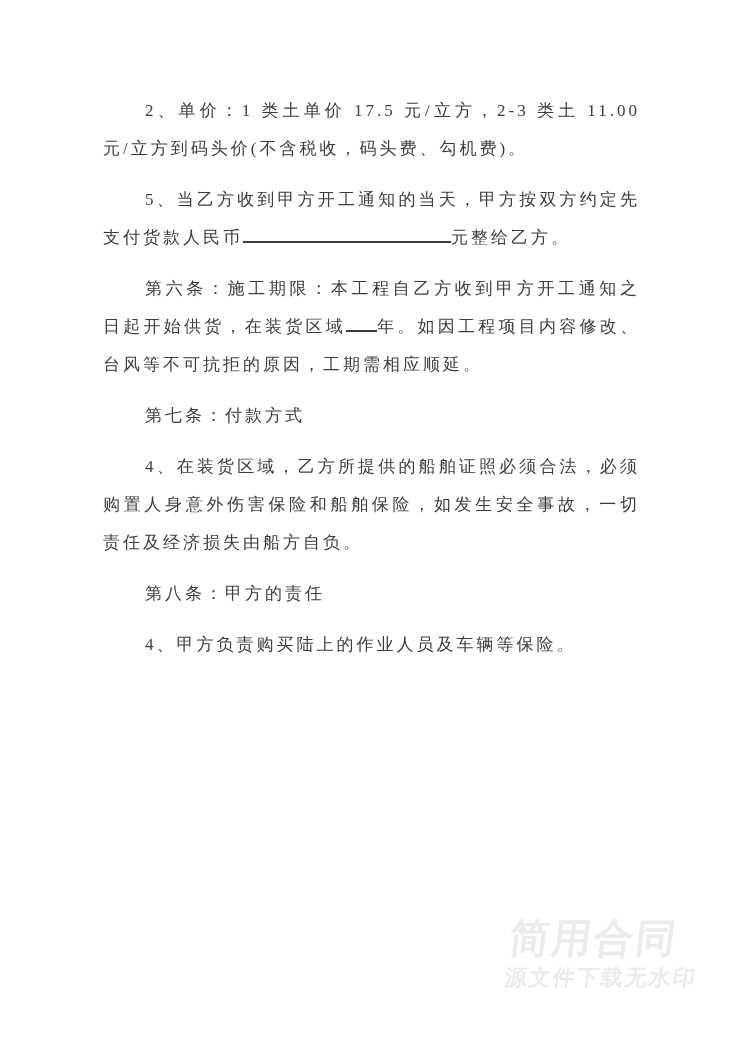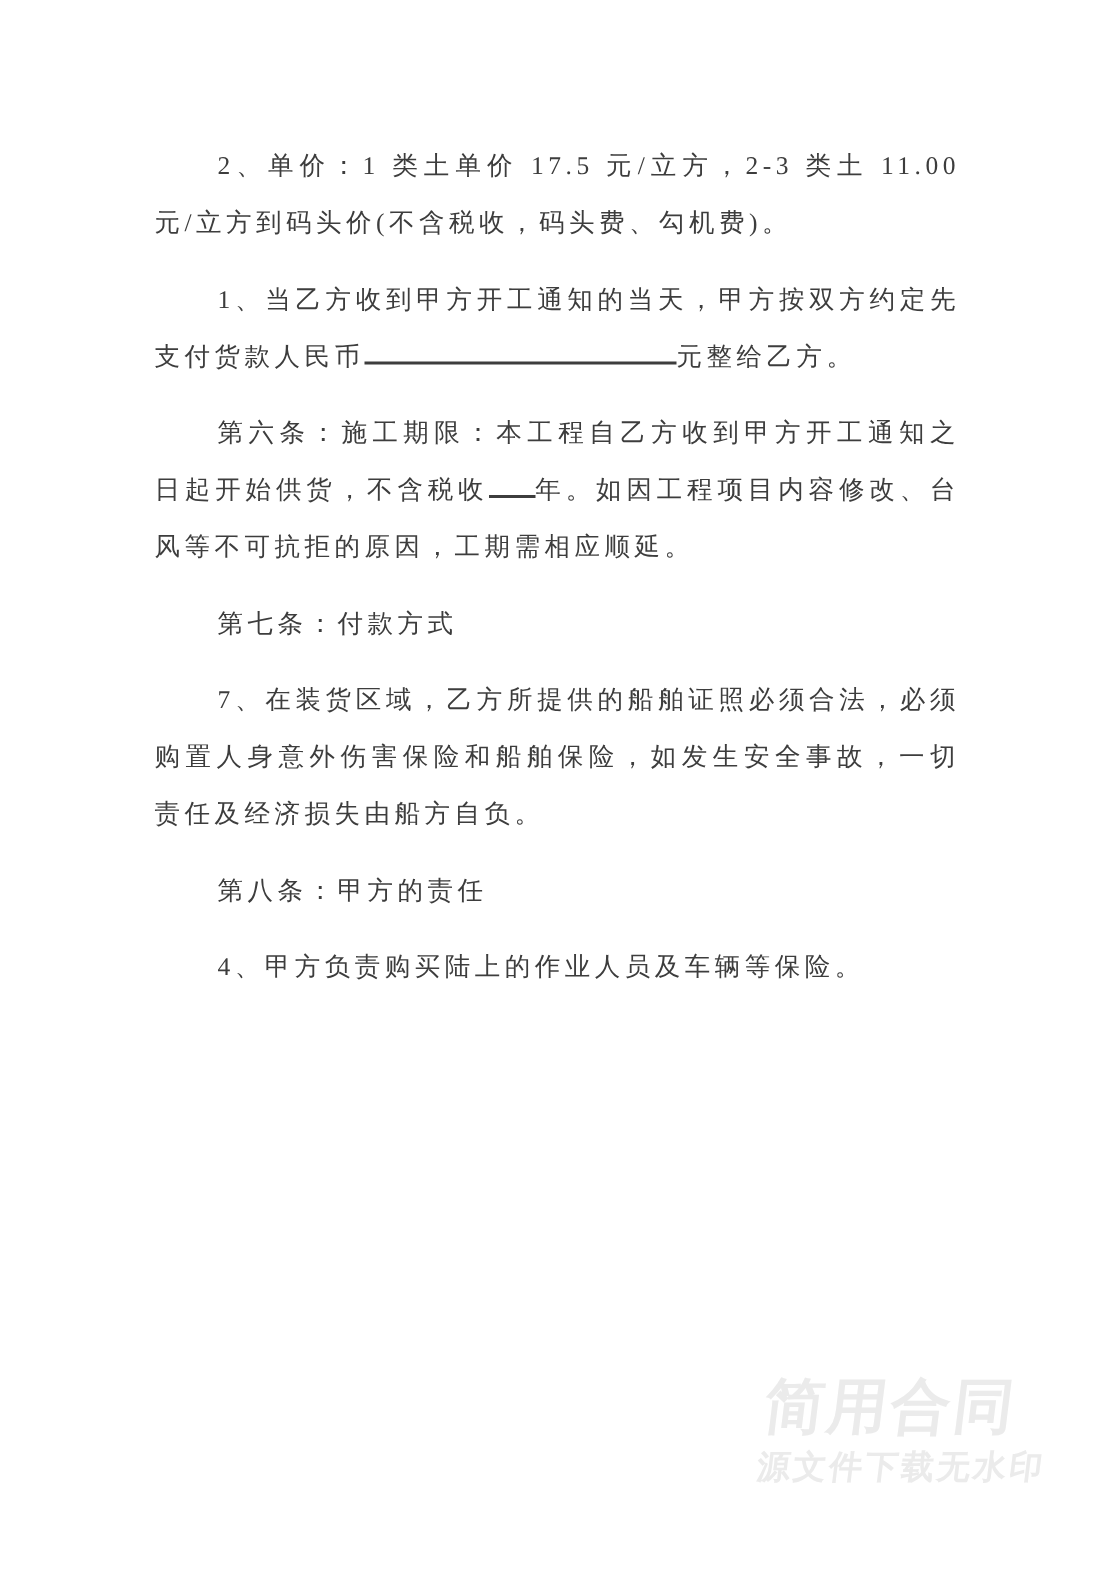--- a/index.html
+++ b/index.html
@@ -70,27 +70,27 @@
 </head>
 <body>
 
 <div class="page">
 
   <div class="content">
 
     <p class="para">2、单价：1 类土单价 17.5 元/立方，2-3 类土 11.00 元/立方到码头价(不含税收，码头费、勾机费)。</p>
 
 
-    <p class="para"><span>1、当乙方收到甲方开工通知的当天，甲方按双方约定先支付货款人民币</span><span class="blank blank-long"></span><span>元整给乙方。</span></p>
+    <p class="para"><span>5、当乙方收到甲方开工通知的当天，甲方按双方约定先支付货款人民币</span><span class="blank blank-long"></span><span>元整给乙方。</span></p>
 
-    <p class="para"><span>第六条：施工期限：本工程自乙方收到甲方开工通知之日起开始供货，不含税收</span><span class="blank blank-short"></span><span>年。如因工程项目内容修改、台风等不可抗拒的原因，工期需相应顺延。</span></p>
+    <p class="para"><span>第六条：施工期限：本工程自乙方收到甲方开工通知之日起开始供货，在装货区域</span><span class="blank blank-short"></span><span>年。如因工程项目内容修改、台风等不可抗拒的原因，工期需相应顺延。</span></p>
 
     <p class="para">第七条：付款方式</p>
 
-    <p class="para">7、在装货区域，乙方所提供的船舶证照必须合法，必须购置人身意外伤害保险和船舶保险，如发生安全事故，一切责任及经济损失由船方自负。</p>
+    <p class="para">4、在装货区域，乙方所提供的船舶证照必须合法，必须购置人身意外伤害保险和船舶保险，如发生安全事故，一切责任及经济损失由船方自负。</p>
 
 
 
     <p class="para">第八条：甲方的责任</p>
 
     <p class="para">4、甲方负责购买陆上的作业人员及车辆等保险。</p>
 
   </div>
 
   <div class="watermark">

